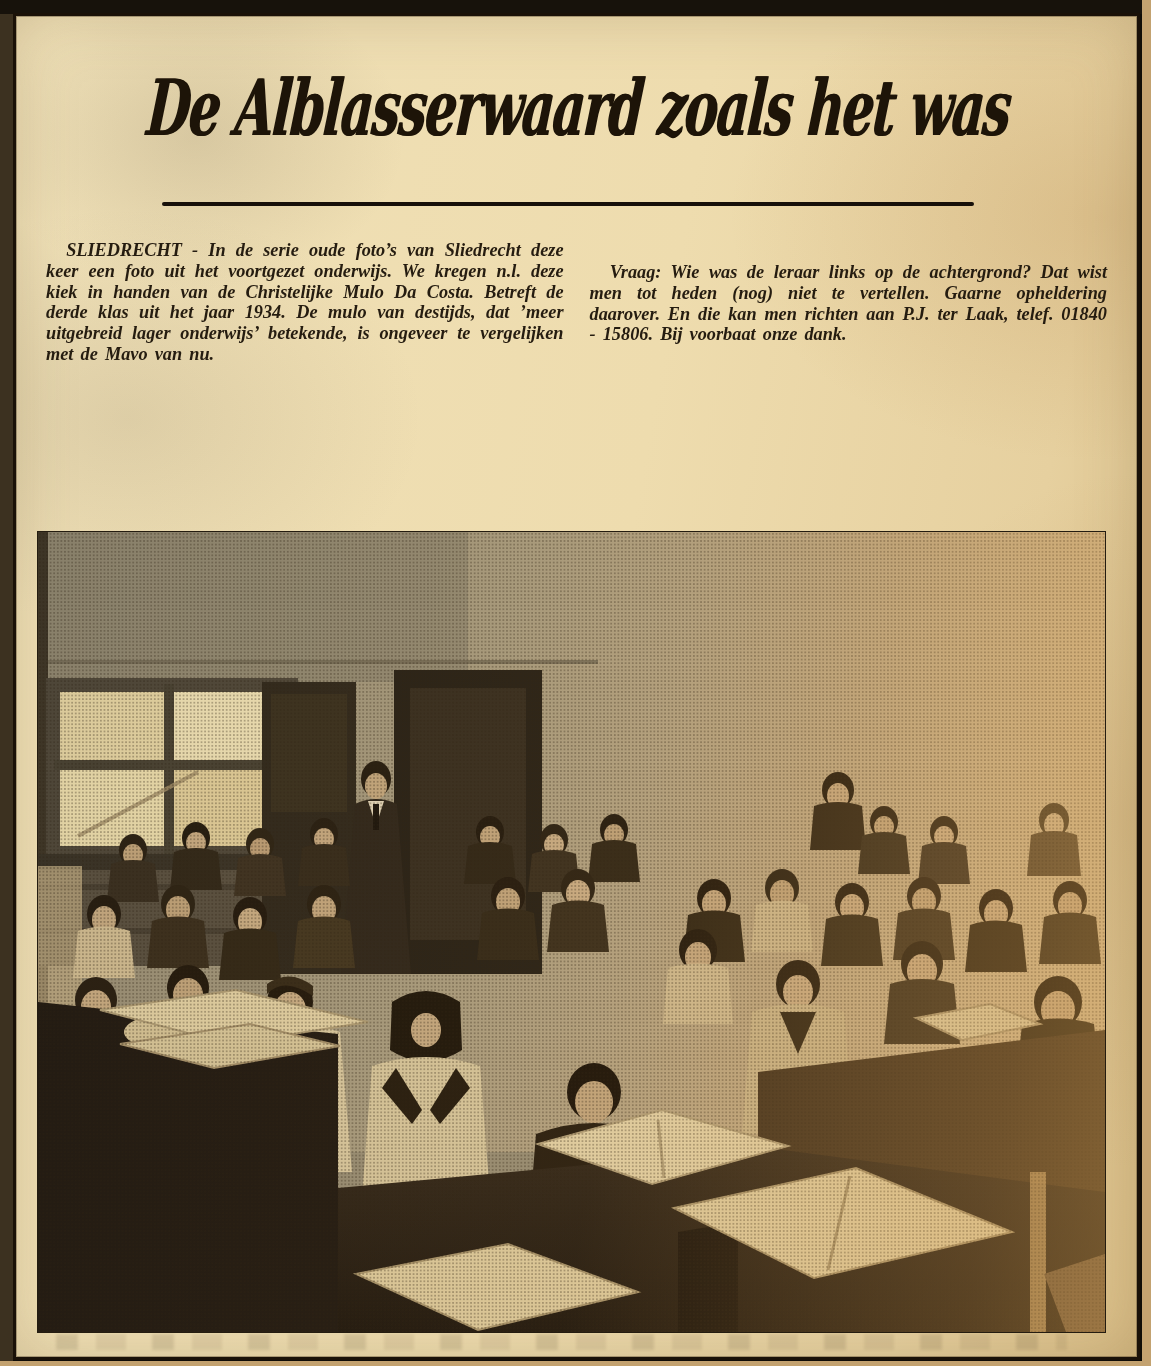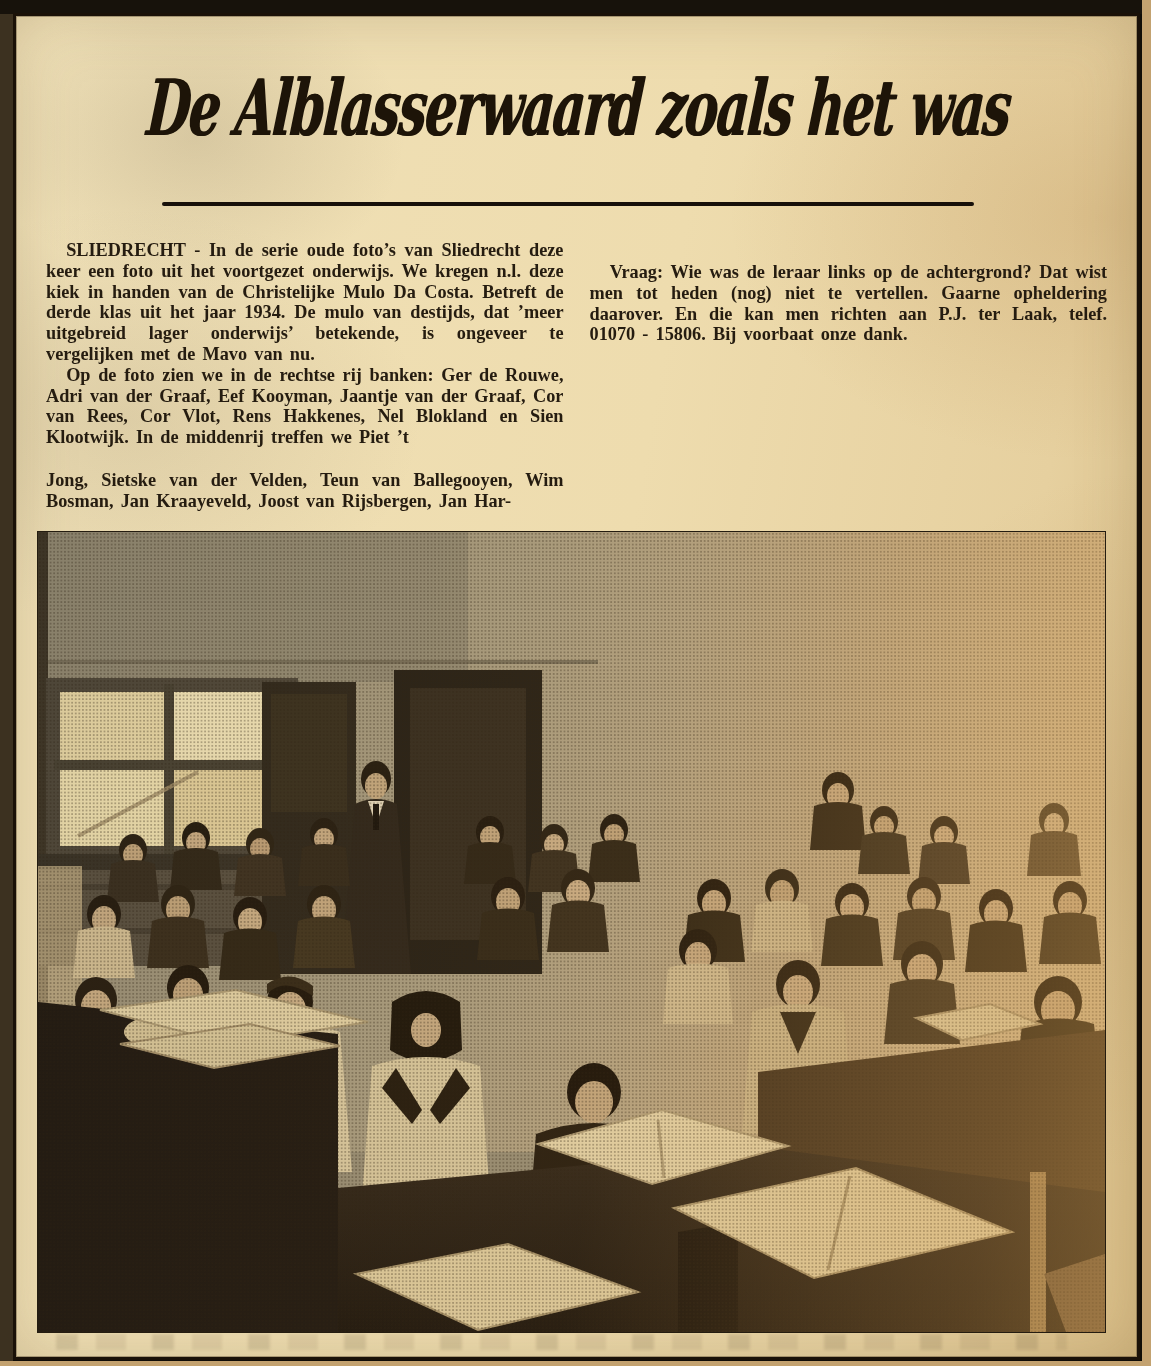--- a/index.html
+++ b/index.html
@@ -34,21 +34,21 @@
     white-space:nowrap;
   }
   .title-rule{
     position:absolute;top:186px;left:146px;width:812px;height:4px;
     background:#17100a;border-radius:2px;
   }
   .columns{
     position:absolute;top:224px;left:30px;width:1061px;
     display:flex;gap:26px;
     color:#251c10;
-    font-size:18.3px;line-height:20.8px;font-weight:bold;
+    font-size:18.3px;line-height:20.8px;font-style:italic;font-weight:bold;
     text-align:justify;word-spacing:.14em;
   }
   .col{flex:1 1 0;min-width:0;}
   .col p{margin:0;}
   .col p.indent{text-indent:1.1em;}
   .col p.gap{margin-top:22px;}
   .photo{
     position:absolute;left:22px;top:516px;width:1067px;height:800px;margin:0;
     background:#9a9179;outline:1px solid #241c10;
   }
@@ -74,25 +74,23 @@
 <body>
 
 <div class="paper">
 
   <h1 class="title">De Alblasserwaard zoals het was</h1>
   <div class="title-rule"></div>
 
   <div class="columns">
     <div class="col">
       <p class="indent">SLIEDRECHT - In de serie oude foto’s van Sliedrecht deze keer een foto uit het voortgezet onderwijs. We kregen n.l. deze kiek in handen van de Christelijke Mulo Da Costa. Betreft de derde klas uit het jaar 1934. De mulo van destijds, dat ’meer uitgebreid lager onderwijs’ betekende, is ongeveer te vergelijken met de Mavo van nu.</p>
-      <p class="indent">Op de foto zien we in de rechtse rij banken: Ger de Rouwe, Adri van der Graaf, Eef Kooyman, Jaantje van der Graaf, Cor van Rees, Cor Vlot, Rens Hakkenes, Nel Blokland en Sien Klootwijk. In de middenrij treffen we Piet ’t</p>
-      <p class="gap">Jong, Sietske van der Velden, Teun van Ballegooyen, Wim Bosman, Jan Kraayeveld, Joost van Rijsbergen, Jan Har-</p>
     </div>
     <div class="col">
-      <p class="indent gap">Vraag: Wie was de leraar links op de achtergrond? Dat wist men tot heden (nog) niet te vertellen. Gaarne opheldering daarover. En die kan men richten aan P.J. ter Laak, telef. 01070 - 15806. Bij voorbaat onze dank.</p>
+      <p class="indent gap">Vraag: Wie was de leraar links op de achtergrond? Dat wist men tot heden (nog) niet te vertellen. Gaarne opheldering daarover. En die kan men richten aan P.J. ter Laak, telef. 01840 - 15806. Bij voorbaat onze dank.</p>
     </div>
   </div>
 
   <figure class="photo" aria-label="Halftone klassenfoto: klas met leerlingen in banken, leraar links op de achtergrond bij de deur">
     <svg viewBox="0 0 1067 800" preserveAspectRatio="none">
       <defs>
         <linearGradient id="wallGrad" x1="0" y1="0" x2="1" y2="0.15">
           <stop offset="0" stop-color="#948b75"></stop>
           <stop offset="0.45" stop-color="#aba084"></stop>
           <stop offset="0.8" stop-color="#c2ac87"></stop>

